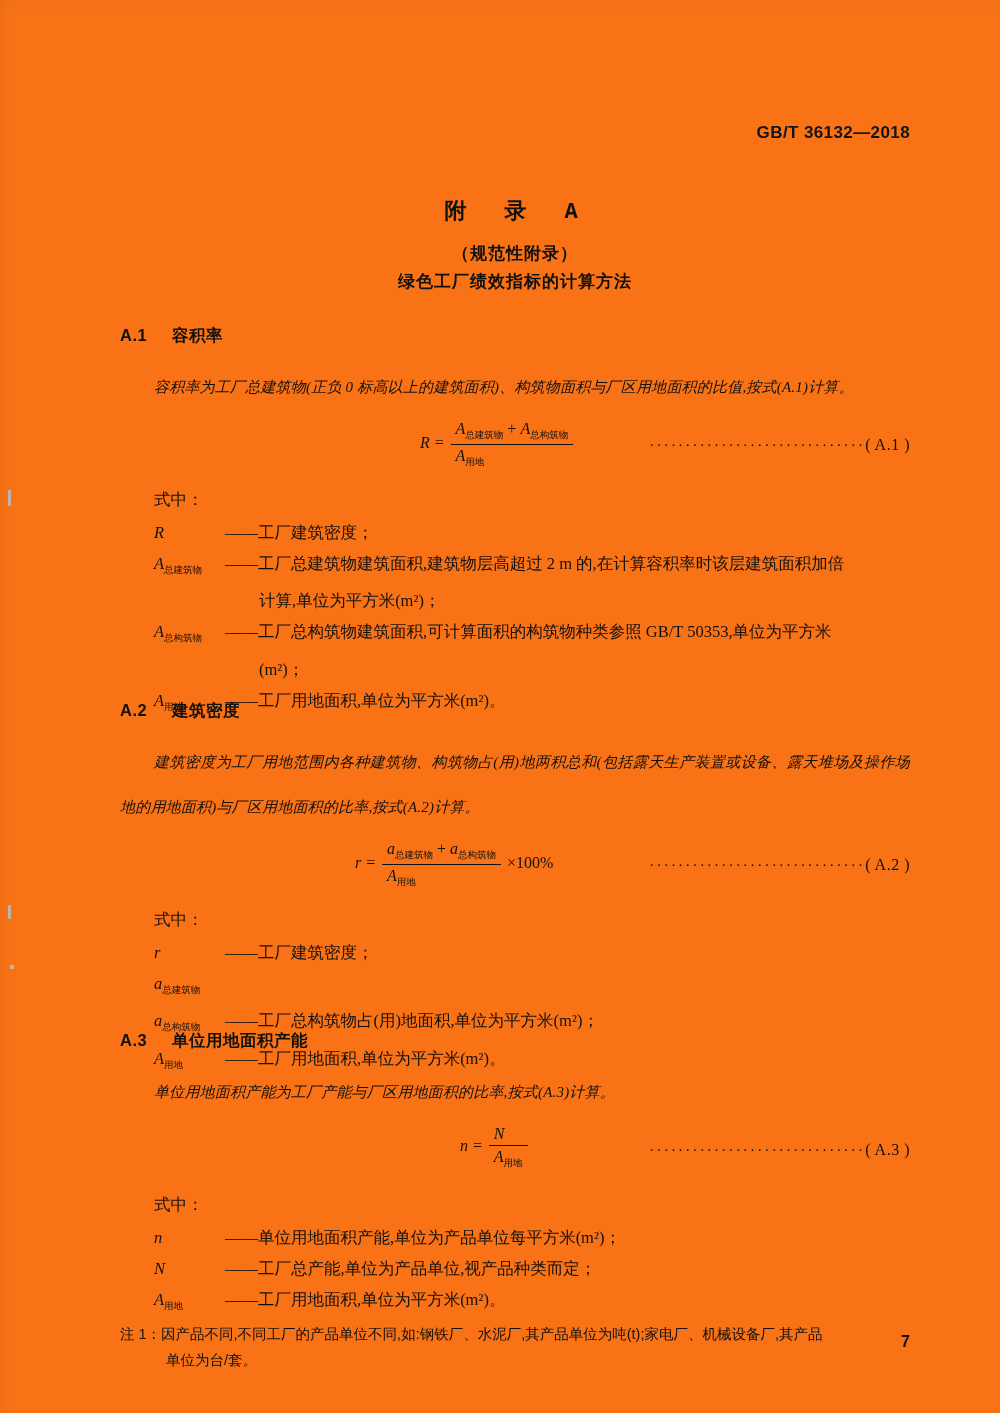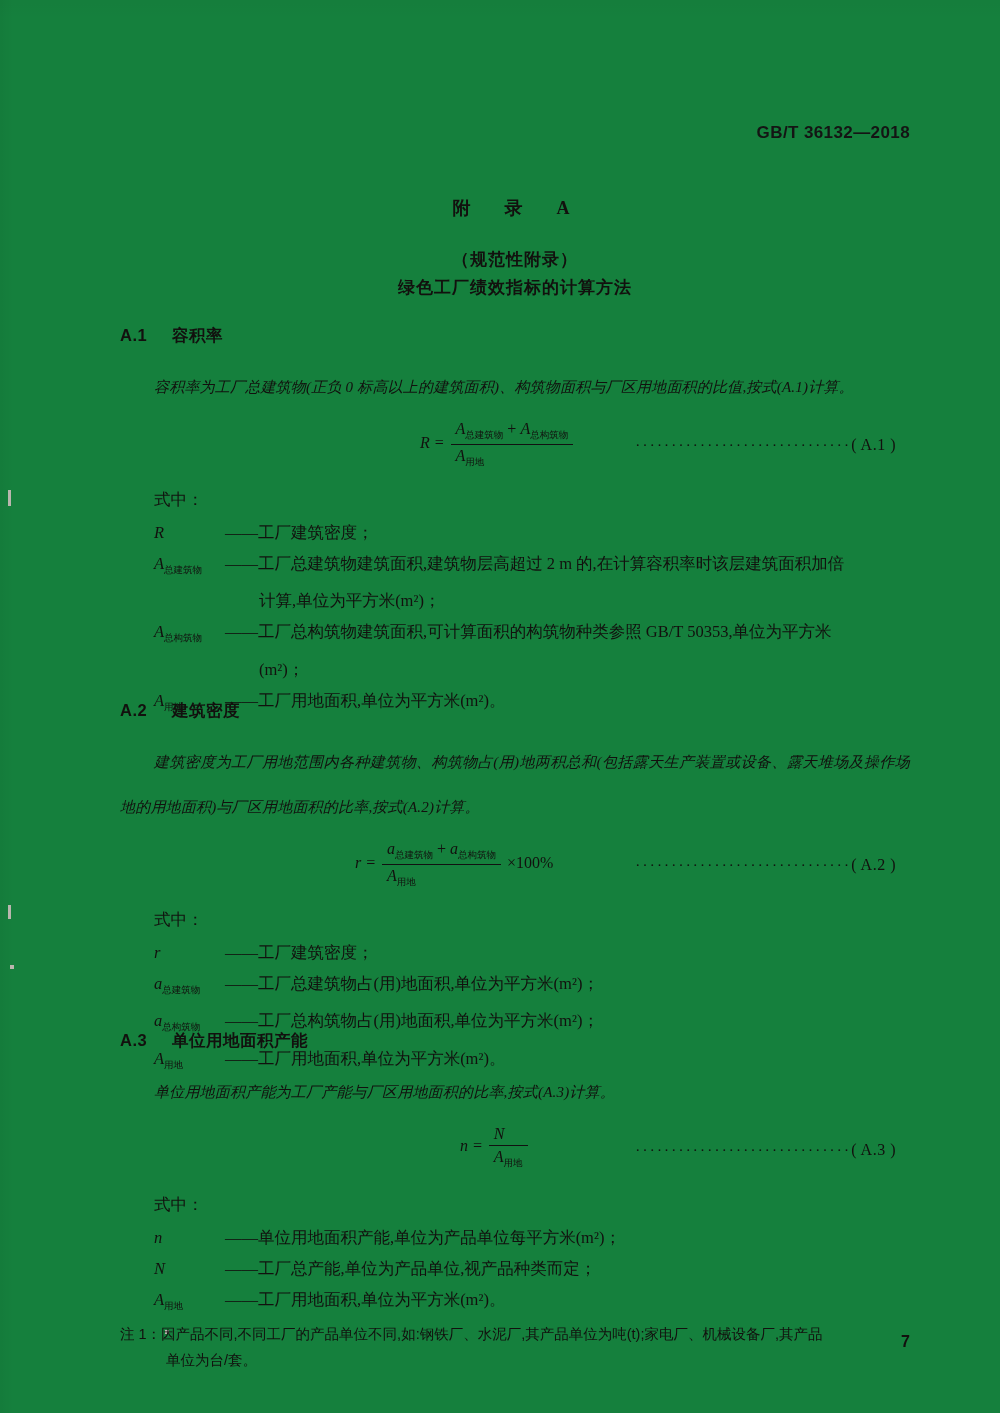--- a/index.html
+++ b/index.html
@@ -4,21 +4,21 @@
 <style>
   html, body {
     margin: 0;
     padding: 0;
     background: #c8c8c4;
   }
   .page {
     position: relative;
     width: 1000px;
     height: 1413px;
-    background: #15803d;
+    background: #f97316;
     margin: 0 auto;
     overflow: hidden;
     font-family: "Liberation Serif", serif;
     color: #12100e;
   }
   .paper-texture {
     position: absolute;
     inset: 0;
     background:
       linear-gradient(90deg, rgba(0,0,0,0.035) 0px, rgba(0,0,0,0) 14px),
@@ -47,25 +47,25 @@
 
   
   .title-block {
     position: absolute;
     left: 0;
     top: 196px;
     width: 790px;
     text-align: center;
   }
   .annex-label {
-    font-family: Liberation Serif, serif;
-    font-weight: bold;
-    font-size: 18px;
+    font-family: Liberation Mono, monospace;
+    font-weight: bold;
+    font-size: 22px;
     letter-spacing: 8px;
-    margin-bottom: 28px;
+    margin-bottom: 16px;
   }
   .annex-kind {
     font-family: "Liberation Sans", sans-serif;
     font-weight: bold;
     font-size: 17px;
     letter-spacing: 1px;
     margin-bottom: 5px;
   }
   .annex-title {
     font-family: "Liberation Sans", sans-serif;
@@ -112,21 +112,21 @@
   .formula {
     position: absolute;
     left: 300px;
     top: 0;
     font-size: 16px;
   }
   .formula.f2 { left: 235px; }
   .formula.f3 { left: 340px; }
   .eqnum {
     position: absolute;
-    right: 14px;
+    right: 0;
     top: 16px;
     font-size: 16px;
     letter-spacing: 0.5px;
   }
   .dots {
     letter-spacing: 2.2px;
     font-size: 15px;
   }
 
   
@@ -297,21 +297,20 @@
       </div>
 
       <div class="shiz">式中：</div>
       <div class="deflist">
         <div class="defline">
           <div class="defsym mi">r</div>
           <div class="deftext">——工厂建筑密度；</div>
         </div>
         <div class="defline">
           <div class="defsym"><span class="mi">a</span><sub class="cn">总建筑物</sub></div>
-          <div class="deftext">——工厂总建筑物占(用)地面积,单位为平方米(m²)；</div>
         </div>
         <div class="defline">
           <div class="defsym"><span class="mi">a</span><sub class="cn">总构筑物</sub></div>
           <div class="deftext">——工厂总构筑物占(用)地面积,单位为平方米(m²)；</div>
         </div>
         <div class="defline">
           <div class="defsym"><span class="mi">A</span><sub class="cn">用地</sub></div>
           <div class="deftext">——工厂用地面积,单位为平方米(m²)。</div>
         </div>
       </div>

